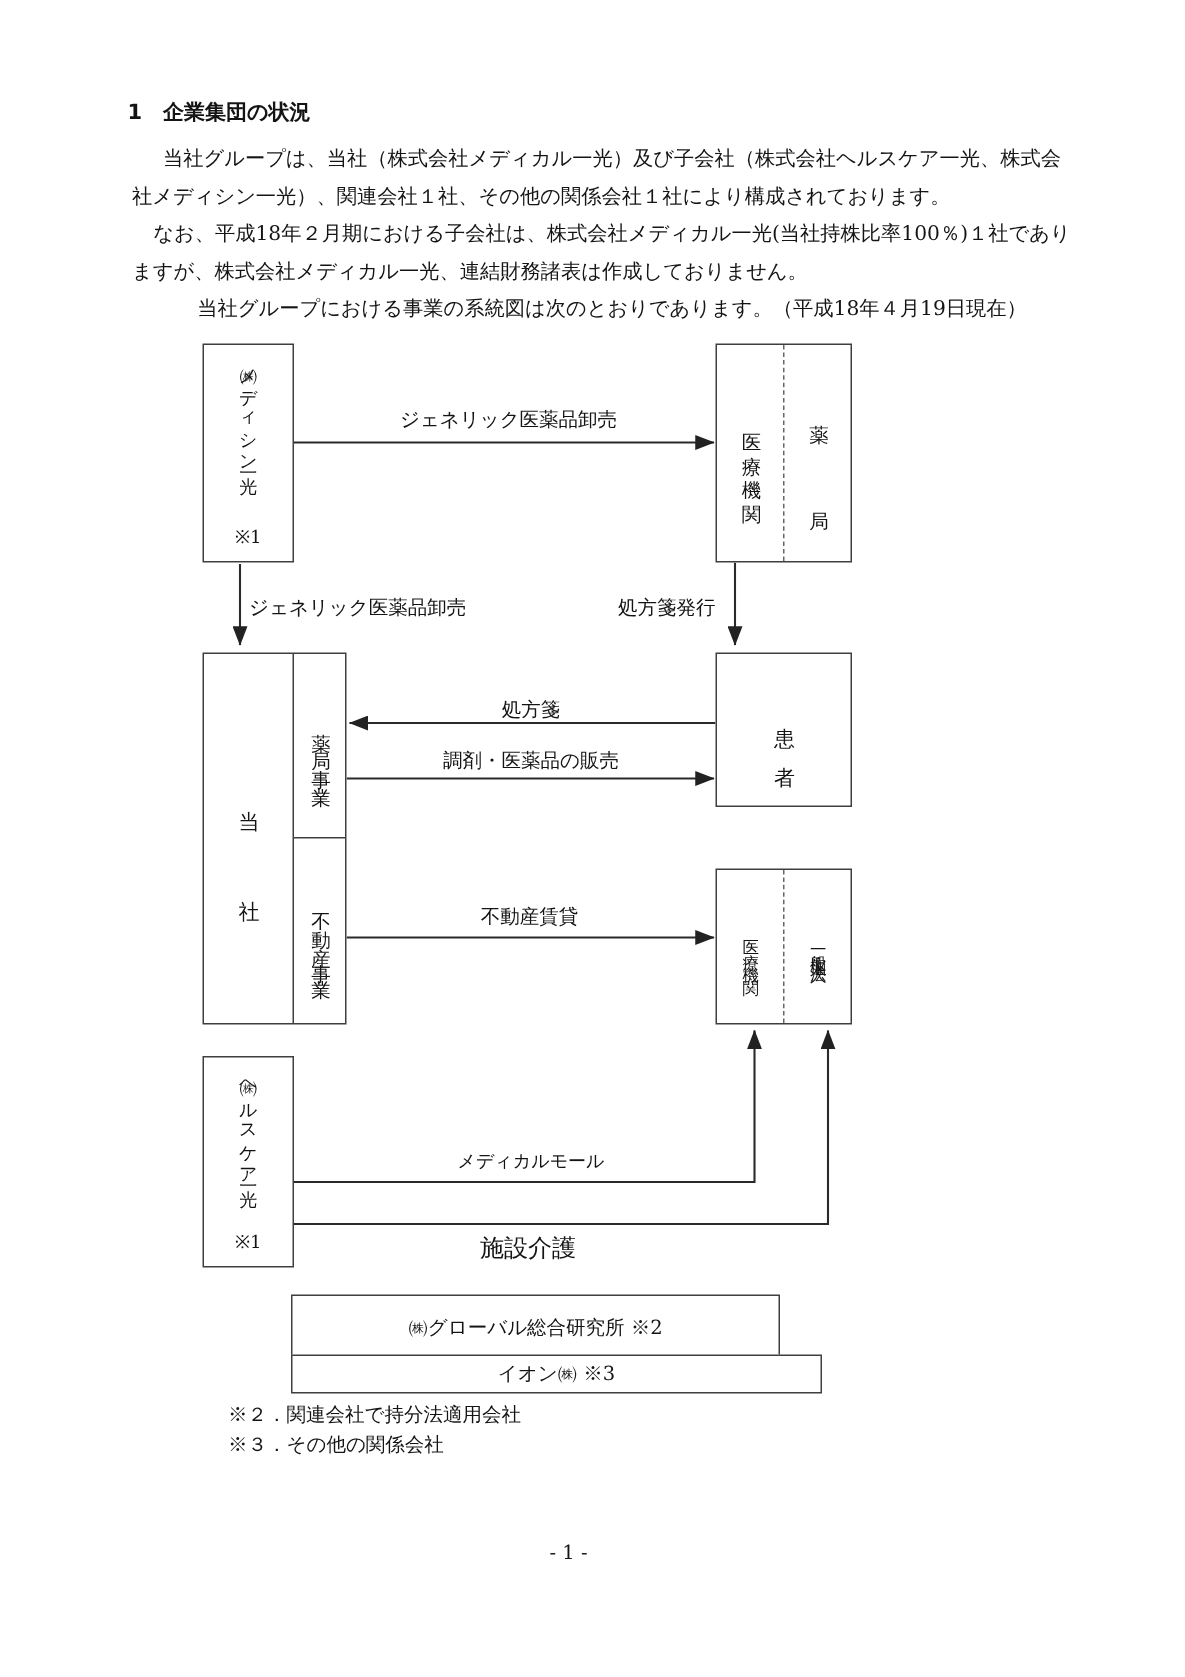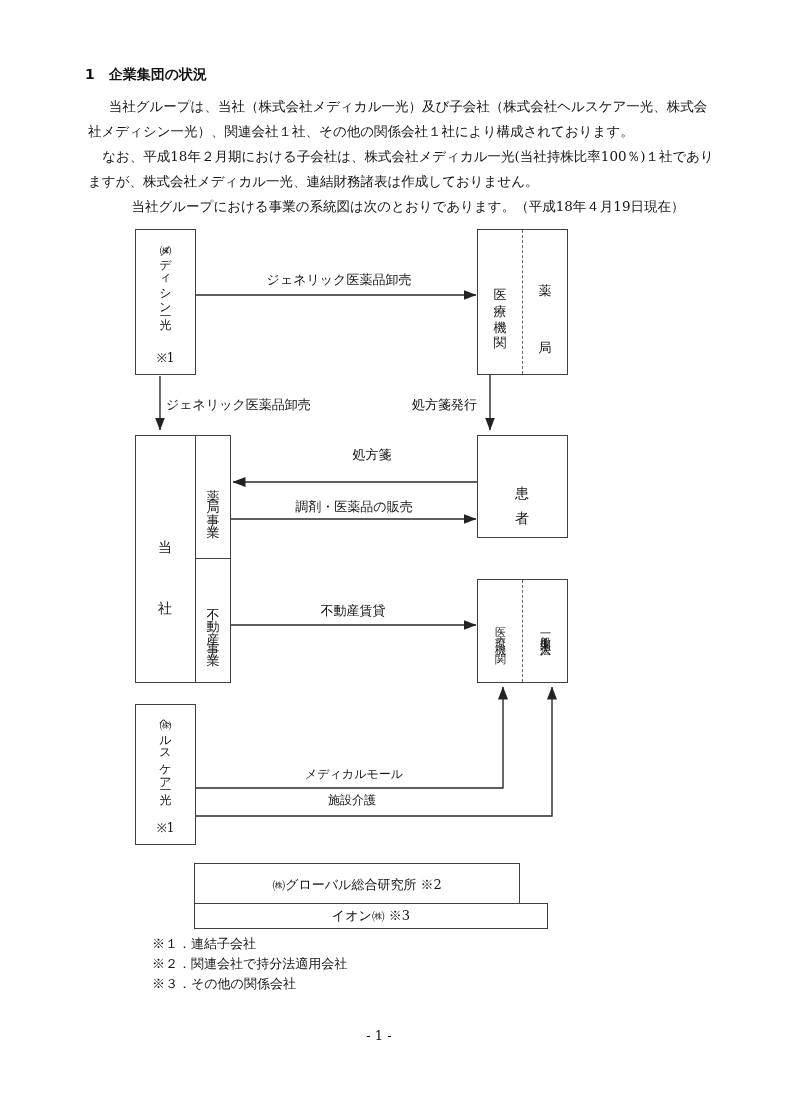--- a/index.html
+++ b/index.html
@@ -118,27 +118,26 @@
     <span>㈱グローバル総合研究所 ※2</span>
   </div>
 
   <div class="box hbox" style="left:194px;top:903px;width:354px;height:26px;">
     <span>イオン㈱ ※3</span>
   </div>
 
   <div class="lbl c" style="left:339px;top:271px;">ジェネリック医薬品卸売</div>
   <div class="lbl" style="left:166px;top:396px;">ジェネリック医薬品卸売</div>
   <div class="lbl" style="left:412px;top:396px;">処方箋発行</div>
-  <div class="lbl c" style="left:354px;top:446px;margin-left:18px;">処方箋</div>
+  <div class="lbl c" style="left:354px;top:464px;">処方箋</div>
   <div class="lbl c" style="left:354px;top:498px;">調剤・医薬品の販売</div>
   <div class="lbl c" style="left:353px;top:602px;">不動産賃貸</div>
   <div class="lbl c" style="left:354px;top:766px;font-size:12px;">メディカルモール</div>
-  <div class="lbl c" style="left:352px;top:792px;font-size:12px;">施設介護</div>
+  <div class="lbl c" style="left:352px;top:822px;font-size:16px;">施設介護</div>
 
   <div class="footnotes">
-    <div>※１．連結子会社</div>
     <div>※２．関連会社で持分法適用会社</div>
     <div>※３．その他の関係会社</div>
   </div>
 
   <div class="pagenum">- 1 -</div>
 
 </div>
 
 </body></html>

